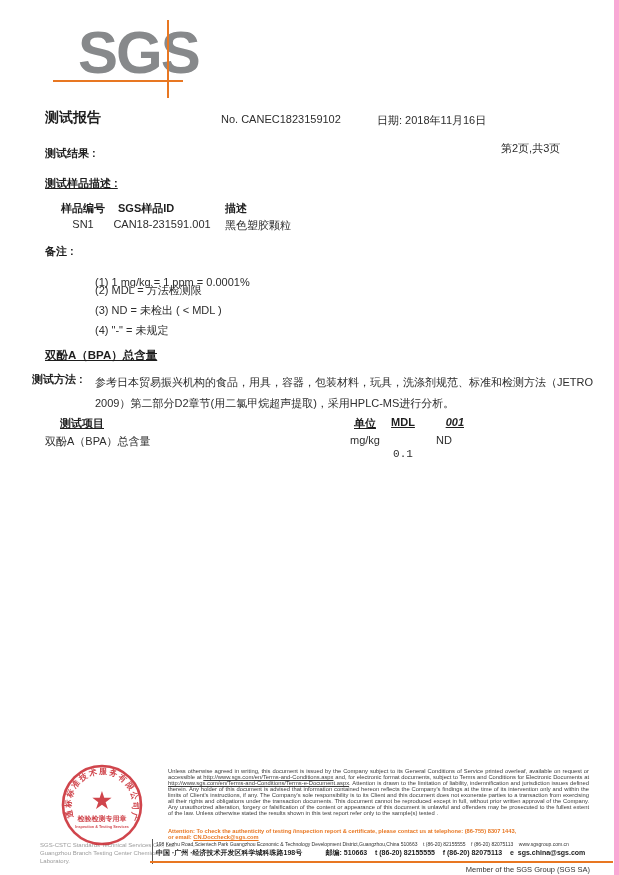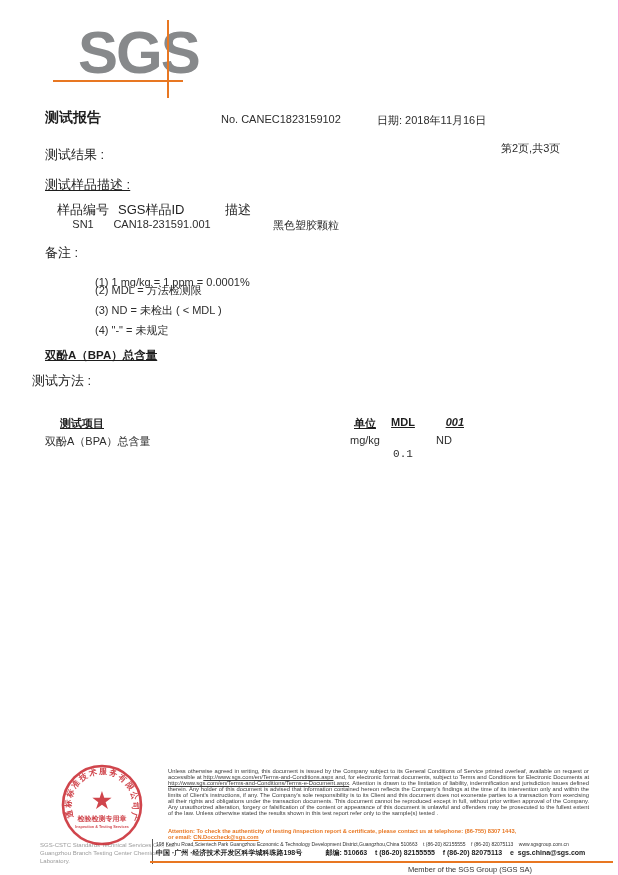--- a/index.html
+++ b/index.html
@@ -1,47 +1,47 @@
 <!DOCTYPE html>
 <html><head>
 <meta charset="utf-8">
 <style>
   html,body{margin:0;padding:0;background:#fff;}
   .page{
     position:relative;width:619px;height:875px;background:#fff;overflow:hidden;
     font-family:"Liberation Sans","DejaVu Sans",sans-serif;color:#2d2d2d;
-    border-right:1px solid #f9a8d4;box-sizing:border-box;
+    border-right:5px solid #f9a8d4;box-sizing:border-box;
   }
   .abs{position:absolute;}
   
   .logo-text{position:absolute;left:78px;top:24px;font-size:60px;font-weight:bold;
     color:#87898b;letter-spacing:-2px;line-height:58px;}
   .logo-vline{position:absolute;left:167px;top:20px;width:2px;height:78px;background:#e87722;}
   .logo-hline{position:absolute;left:53px;top:80px;width:130px;height:2px;background:#e87722;}
   
   .doc-title{position:absolute;left:45px;top:109px;font-size:14px;font-weight:bold;color:#1e1e1e;}
   .report-no{position:absolute;left:221px;top:113px;font-size:11px;}
   .hdr-date{position:absolute;left:377px;top:113px;font-size:11px;}
   .page-info{position:absolute;left:501px;top:113px;font-size:11px;margin-top:28px;}
   
-  .lbl{font-size:13px;font-weight:normal;color:#1e1e1e;}
+  .lbl{font-size:11px;font-weight:bold;color:#1e1e1e;}
   .results-label{left:45px;top:146px;}
   .sample-desc-label{left:45px;top:176px;text-decoration:underline;}
   .remarks-label{left:45px;top:244px;}
   .method-label{left:32px;top:372px;}
   .bpa-heading{position:absolute;left:45px;top:348px;font-size:11.5px;font-weight:bold;
     text-decoration:underline;color:#1e1e1e;}
   .txt{font-size:11px;color:#2d2d2d;}
   
   .st-h1{left:45px;top:201px;width:76px;text-align:center;}
   .st-h2{left:118px;top:201px;width:88px;text-align:left;}
   .st-h3{left:225px;top:201px;}
   .st-c1{left:45px;top:218px;width:76px;text-align:center;}
   .st-c2{left:110px;top:218px;width:104px;text-align:center;}
-  .st-c3{left:225px;top:218px;margin-left:48px;}
+  .st-c3{left:225px;top:218px;}
   
   .remark{position:absolute;left:95px;font-size:11px;}
   .r0{top:276px;}.r1{top:283px;}.r2{top:303px;}.r3{top:323px;}
   
   .method-text{position:absolute;left:95px;top:372px;width:500px;font-size:11px;line-height:21px;}
   
   .rt-h{font-size:11px;font-weight:bold;text-decoration:underline;color:#1e1e1e;}
   .rt-h-item{left:60px;top:416px;}
   .rt-h-unit{left:340px;top:416px;width:50px;text-align:center;}
   .rt-h-mdl{left:383px;top:416px;width:40px;text-align:center;}
@@ -57,21 +57,21 @@
   .legal{position:absolute;left:168px;top:768px;width:421px;font-size:5.8px;line-height:6px;
     text-align:justify;color:#3c3c3c;}
   .legal .u{text-decoration:underline;}
   .attention{position:absolute;left:168px;top:828px;width:421px;font-size:5.7px;line-height:6.2px;
     color:#e87722;font-weight:bold;}
   .attention .u{text-decoration:underline;}
   .addr-en{position:absolute;left:156px;top:841px;font-size:5px;white-space:pre;color:#333;}
   .addr-cn{position:absolute;left:156px;top:848px;font-size:7px;font-weight:bold;white-space:pre;color:#222;}
   .footer-divider{position:absolute;left:152px;top:839px;width:1px;height:25px;background:#555;}
   .footer-orange-line{position:absolute;left:150px;top:861px;width:463px;height:2px;background:#e87722;}
-  .member{position:absolute;left:350px;top:865px;width:240px;text-align:center;font-size:7.5px;color:#333;}
+  .member{position:absolute;left:350px;top:865px;width:240px;text-align:right;font-size:7.5px;color:#333;}
 </style>
 </head>
 <body>
 
 <div class="page">
 
   <div>
     <div class="logo-text">SGS</div>
     <div class="logo-vline"></div>
     <div class="logo-hline"></div>
@@ -95,20 +95,21 @@
   </div>
 
   <div class="abs lbl remarks-label">备注 :</div>
   <div class="remark r0">(1) 1 mg/kg = 1 ppm = 0.0001%</div>
   <div class="remark r1">(2) MDL = 方法检测限</div>
   <div class="remark r2">(3) ND = 未检出 ( &lt; MDL )</div>
   <div class="remark r3">(4) "-" = 未规定</div>
 
   <div class="bpa-heading">双酚A（BPA）总含量</div>
   <div class="abs lbl method-label">测试方法 :</div>
+  <div class="method-text">参考日本贸易振兴机构的食品，用具，容器，包装材料，玩具，洗涤剂规范、标准和检测方法（JETRO 2009）第二部分D2章节(用二氯甲烷超声提取)，采用HPLC-MS进行分析。</div>
 
   <div>
     <div class="abs rt-h rt-h-item">测试项目</div>
     <div class="abs rt-h rt-h-unit">单位</div>
     <div class="abs rt-h rt-h-mdl">MDL</div>
     <div class="abs rt-h rt-h-001">001</div>
     <div class="abs txt rt-c-item">双酚A（BPA）总含量</div>
     <div class="abs txt rt-c-unit">mg/kg</div>
     <div class="abs txt rt-c-mdl">0.1</div>
     <div class="abs txt rt-c-001">ND</div>

